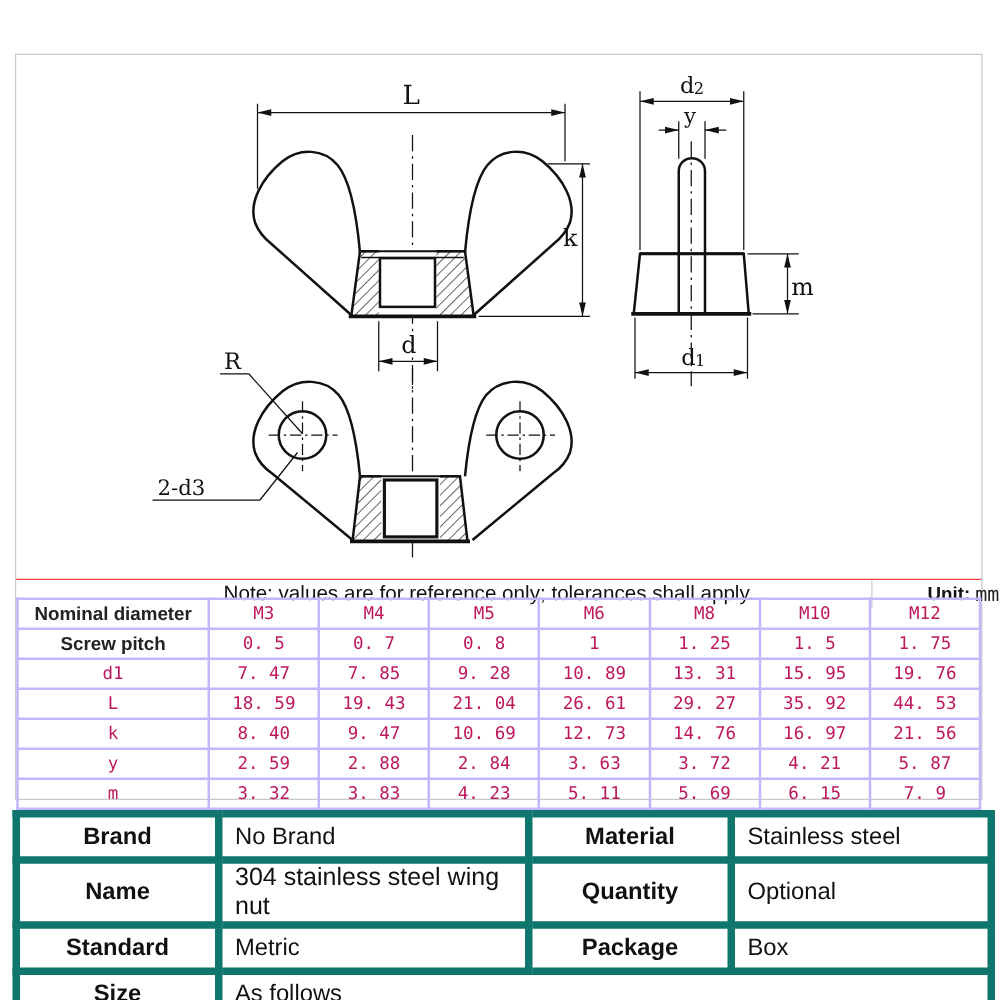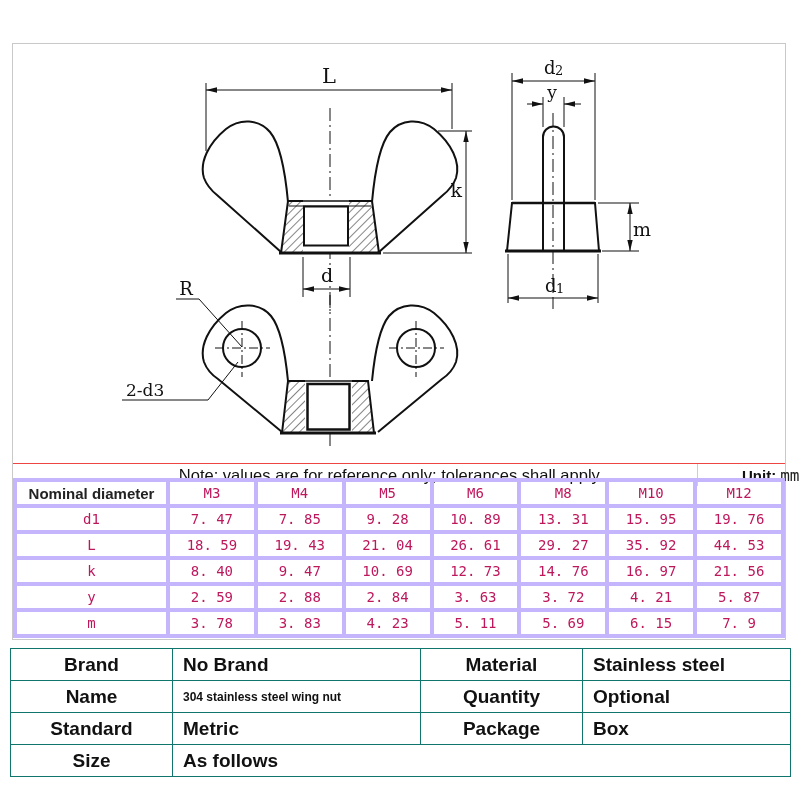--- a/index.html
+++ b/index.html
@@ -10,29 +10,29 @@
   #drawing{position:absolute;left:0;top:0;width:772px;height:411px;}
   
   #note-row{position:absolute;left:0;top:419px;width:772px;height:23px;display:flex;border-top:1px solid #ef4444;box-sizing:border-box;}
   #note-main{flex:1;display:flex;align-items:center;justify-content:center;padding-left:72px;
              font-size:16.5px;color:#111;}
   #note-unit{width:88px;border-left:1px solid #cecece;display:flex;align-items:center;justify-content:space-between;gap:4px;box-sizing:border-box;padding-left:44px;}
   #note-unit .u-label{font-size:15px;font-weight:600;color:#111;}
   #note-unit .u-val{font-size:16px;font-family:"DejaVu Sans Mono",monospace;color:#222;}
   
   #spec{position:absolute;left:0;top:434px;width:772px;border-collapse:collapse;table-layout:fixed;}
-  #spec td{border:4px solid #c4b5fd;height:22px;padding:0;text-align:center;vertical-align:middle;overflow:hidden;}
+  #spec td{border:2px solid #c4b5fd;height:22px;padding:0;text-align:center;vertical-align:middle;overflow:hidden;}
   #spec td.rowhead-sans{font-size:15px;font-weight:600;color:#222;}
   #spec td.mono{font-family:"DejaVu Sans Mono",monospace;font-size:14px;color:#be185d;}
   
   #info{position:absolute;left:10px;top:648px;width:780px;border-collapse:collapse;table-layout:fixed;}
-  #info td{border:1px solid #0f766e;height:31px;padding:0 10px;vertical-align:middle;overflow:hidden;}
+  #info td{border:6px solid #0f766e;height:31px;padding:0 10px;vertical-align:middle;overflow:hidden;}
   #info td.lab{text-align:center;font-size:19px;font-weight:600;color:#111;}
-  #info td.val{text-align:left;font-size:19px;font-weight:700;color:#111;}
-  #info td.val.small{font-size:12px;}
+  #info td.val{text-align:left;font-size:19px;font-weight:400;color:#111;}
+  #info td.val.small{font-size:20px;}
   svg text{fill:#111;}
   .dimtxt{font-family:"DejaVu Serif",serif;}
 </style>
 </head>
 <body>
 
 <div id="page">
 
   <div id="frame">
 
@@ -193,20 +193,30 @@
         <td class="rowhead-sans">Nominal diameter</td>
         <td class="mono">M3</td>
         <td class="mono">M4</td>
         <td class="mono">M5</td>
         <td class="mono">M6</td>
         <td class="mono">M8</td>
         <td class="mono">M10</td>
         <td class="mono">M12</td>
       </tr>
       <tr>
+        <td class="rowhead-sans">Screw pitch</td>
+        <td class="mono">0. 5</td>
+        <td class="mono">0. 7</td>
+        <td class="mono">0. 8</td>
+        <td class="mono">1</td>
+        <td class="mono">1. 25</td>
+        <td class="mono">1. 5</td>
+        <td class="mono">1. 75</td>
+      </tr>
+      <tr>
         <td class="mono">d1</td>
         <td class="mono">7. 47</td>
         <td class="mono">7. 85</td>
         <td class="mono">9. 28</td>
         <td class="mono">10. 89</td>
         <td class="mono">13. 31</td>
         <td class="mono">15. 95</td>
         <td class="mono">19. 76</td>
       </tr>
       <tr>
@@ -234,21 +244,21 @@
         <td class="mono">2. 59</td>
         <td class="mono">2. 88</td>
         <td class="mono">2. 84</td>
         <td class="mono">3. 63</td>
         <td class="mono">3. 72</td>
         <td class="mono">4. 21</td>
         <td class="mono">5. 87</td>
       </tr>
       <tr>
         <td class="mono">m</td>
-        <td class="mono">3. 78</td>
+        <td class="mono">3. 32</td>
         <td class="mono">3. 83</td>
         <td class="mono">4. 23</td>
         <td class="mono">5. 11</td>
         <td class="mono">5. 69</td>
         <td class="mono">6. 15</td>
         <td class="mono">7. 9</td>
       </tr>
     </tbody>
       </table>
   </div>

